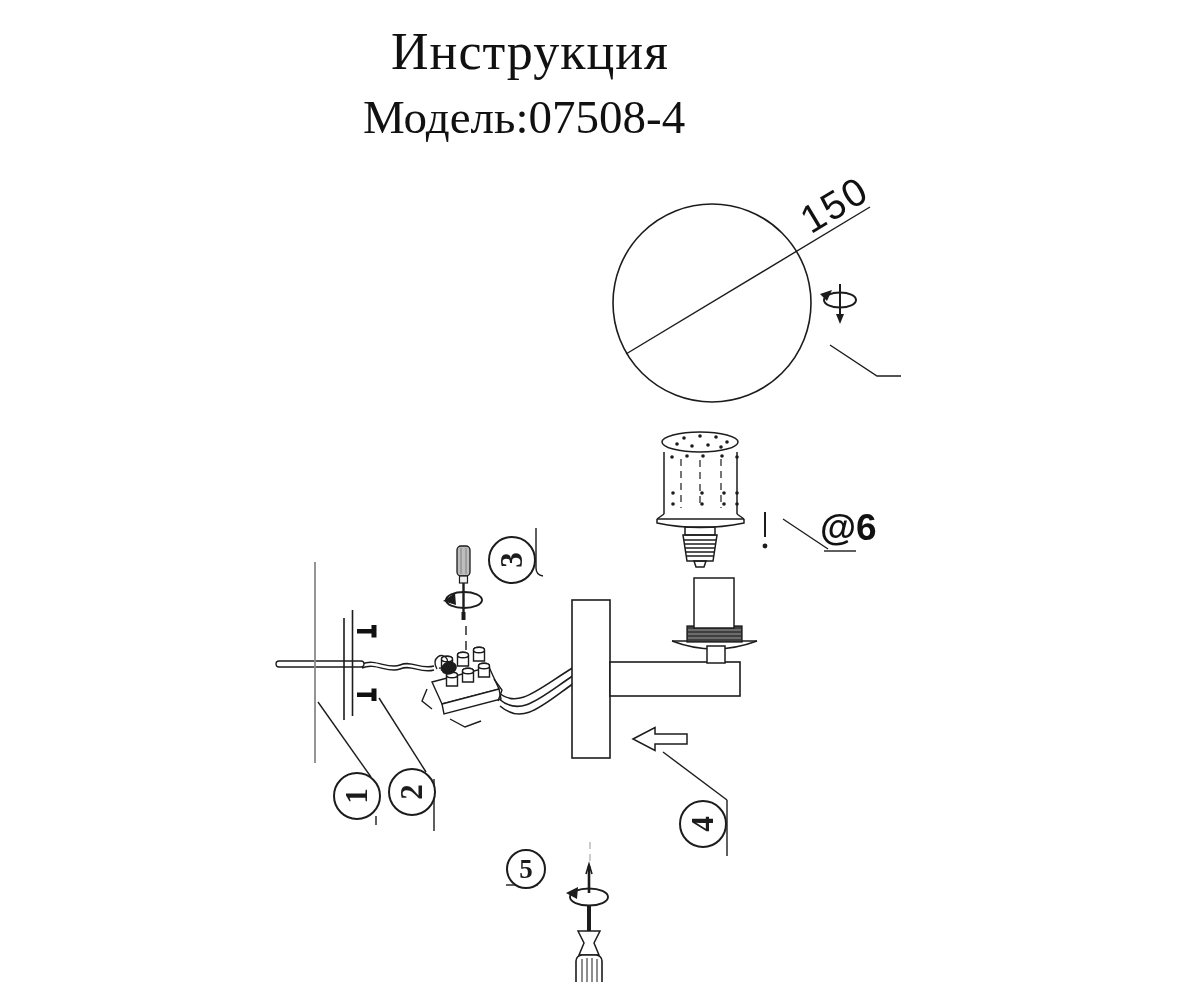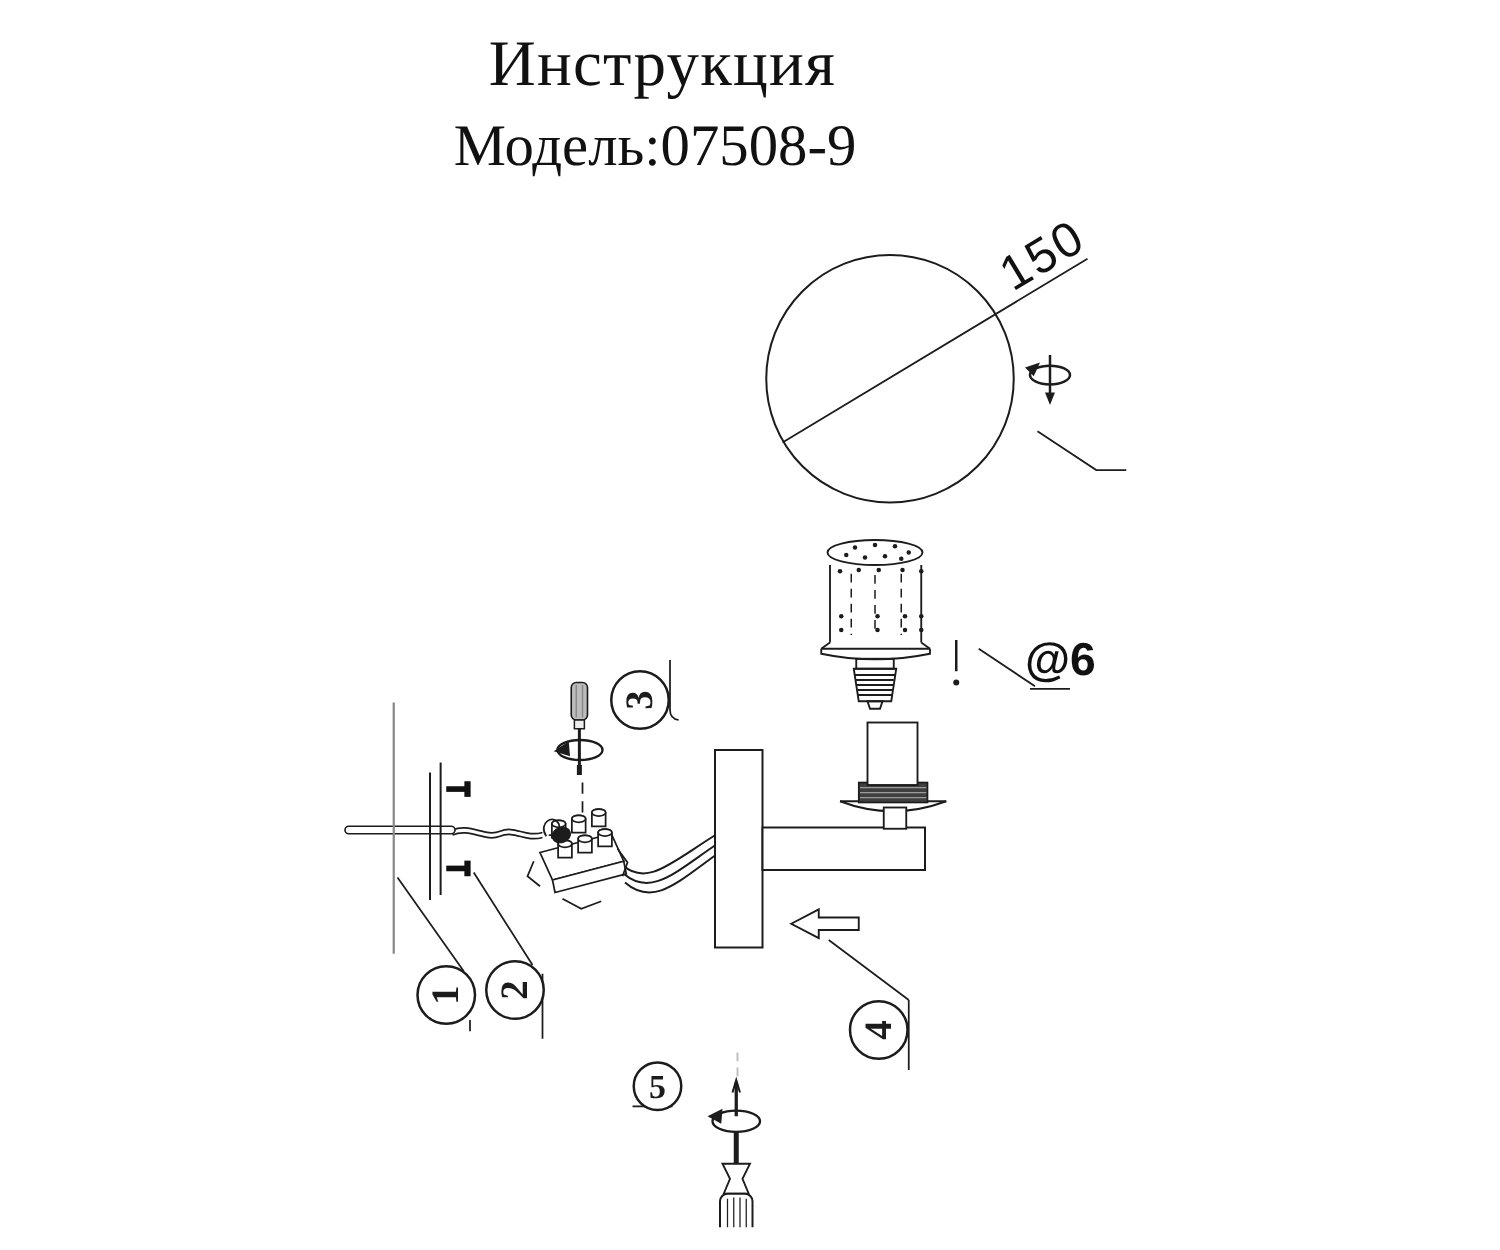--- a/index.html
+++ b/index.html
@@ -32,21 +32,21 @@
   .step.small{width:36px;height:36px;font-size:27px;}
   .rot{display:block;transform:rotate(-90deg);}
   svg{position:absolute;left:0;top:0;}
 </style>
 </head>
 <body>
 
 <div id="canvas">
 
   <div class="title">Инструкция</div>
-  <div class="model">Модель:07508-9</div>
+  <div class="model">Модель:07508-4</div>
 
   <svg width="1200" height="1000" viewBox="0 0 1200 1000">
 
     <g stroke="#1c1c1c" fill="none" stroke-width="1.6">
       <circle cx="712" cy="303" r="99"></circle>
       <line x1="626" y1="354" x2="870" y2="207" stroke-width="1.4"></line>
     </g>
 
     <g>
       <ellipse cx="840" cy="300" rx="16" ry="7.5" fill="none" stroke="#1c1c1c" stroke-width="2"></ellipse>

